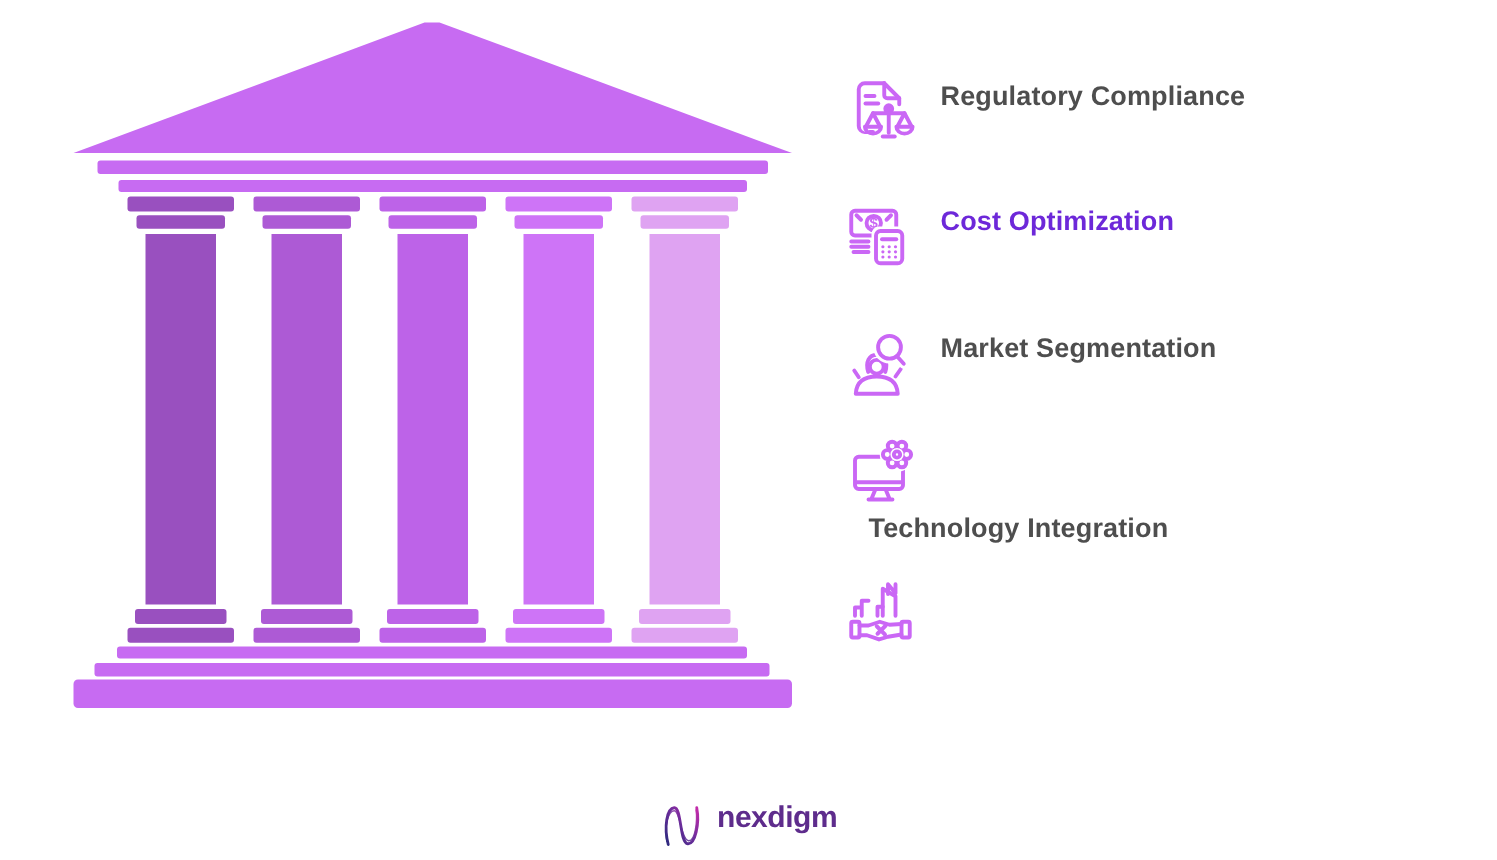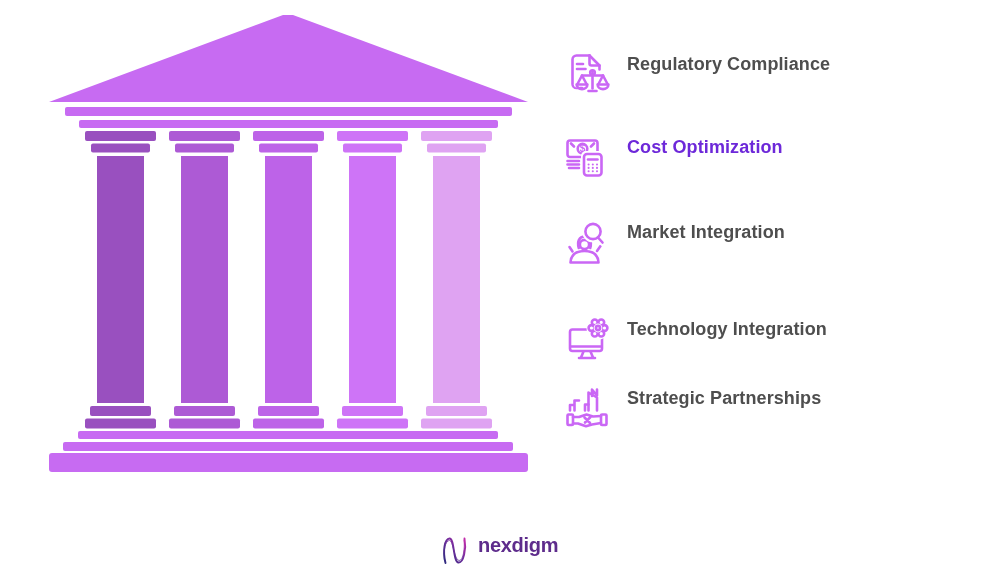--- a/index.html
+++ b/index.html
@@ -17,21 +17,21 @@
   .feature-icon .halo .hfill { fill:#ffffff; stroke:#ffffff; stroke-width:3; }
   .feature-icon .fill { fill:currentColor; stroke:none; }
   .feature-icon .petal { fill:#ffffff; }
   .feature-icon .cover { fill:#ffffff; stroke:none; }
   .feature-icon .dollar { font: bold 10px "Liberation Sans", sans-serif; stroke:none; }
   .feature-label {
     margin:4px 0 0 16px; font-size:18px; font-weight:bold; line-height:20px;
     letter-spacing:0.1px; white-space:nowrap;
   }
   .row-1 { top:50px; } .row-2 { top:133px; } .row-3 { top:218px; }
-  .row-4 { top:315px; } .row-5 { top:384px; }
+  .row-4 { top:290px;flex-direction:column; } .row-5 { top:384px; }
 
   
   .brand { position:absolute; left:441px; top:534px; height:34px; display:flex; }
   .brand-mark { width:30px; height:34px; }
   .brand-wordmark { margin-left:7px; font-size:20px; font-weight:bold; letter-spacing:-0.3px; }
 </style>
 </head>
 <body>
 
 <div class="canvas">
@@ -143,21 +143,21 @@
       <circle cx="21.5" cy="26.5" r="4.6"></circle>
       <path d="M7.5,44.5 c0.5,-8.5 6.5,-11.5 14,-11.5 s13.5,3 14,11.5 z"></path>
       <path d="M9.5,33.5 l-3,-4.5 M34,33 l3.5,-5"></path>
       <g class="halo">
           <circle cx="30" cy="13.5" r="7.6"></circle>
           <path d="M35,19.5 l4.5,5"></path>
         </g>
       <circle cx="30" cy="13.5" r="7.6"></circle>
       <path d="M35,19.5 l4.5,5"></path>
     </svg>
-    <div class="feature-label" style="color: rgb(78, 78, 78);">Market Integration</div>
+    <div class="feature-label" style="color: rgb(78, 78, 78);">Market Segmentation</div>
   </div>
 
   <div class="feature-item row-4">
     <svg class="feature-icon" viewBox="0 0 48 48" style="color: rgb(202, 103, 245);">
       <rect x="7" y="14.5" width="32" height="21.5" rx="2.5"></rect>
       <path d="M7.5,31.5 h31"></path>
       <path d="M20.5,36.5 l-2.5,6 M27.5,36.5 l2.5,6 M16,43 h16"></path>
       <g class="halo">
           <circle class="hfill" cx="35" cy="13" r="10"></circle>
         </g>
@@ -177,21 +177,20 @@
     <svg class="feature-icon" viewBox="0 0 48 48" style="color: rgb(202, 103, 245);">
       <path d="M7,26.5 V21 h4 M11.5,26.5 V16.5 h4.5 M22,26.5 v-6 h3.5"></path>
       <path d="M25.5,26.5 V8.5 l8.5,5 V26.5"></path>
       <path d="M29,12 V5.5 l5,6 V5.5"></path>
       <rect x="4.5" y="30.5" width="5.5" height="10.5" rx="1"></rect>
       <rect x="38" y="30.5" width="5.5" height="10.5" rx="1"></rect>
       <path d="M10,33 h6 l7.5,-2.5 6.5,2 8,-0.5"></path>
       <path d="M10,39.5 h5 l8,2.8 6,-1.8 9,-1.5"></path>
       <path d="M21.5,33.5 l5.5,5.5 M27.5,33 l-5.5,5.5"></path>
     </svg>
-    <div class="feature-label" style="color: rgb(78, 78, 78);">Strategic Partnerships</div>
   </div>
 
   <div class="brand">
     <svg class="brand-mark" viewBox="0 0 30 34">
       <defs>
         <linearGradient id="brandgrad" x1="0" y1="1" x2="1" y2="0">
           <stop offset="0" stop-color="#2d2a7e"></stop>
           <stop offset="0.55" stop-color="#6f2d9c"></stop>
           <stop offset="1" stop-color="#c42baa"></stop>
         </linearGradient>

